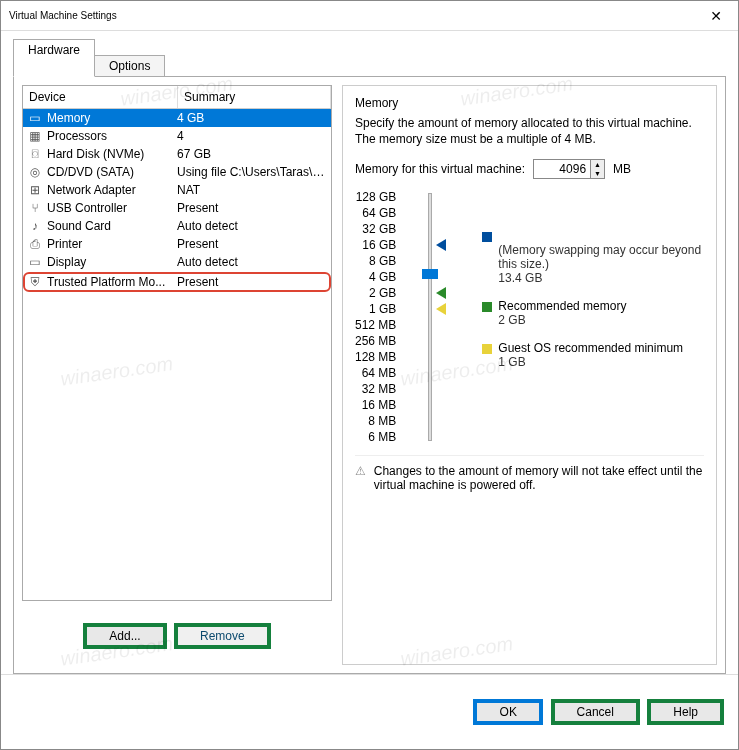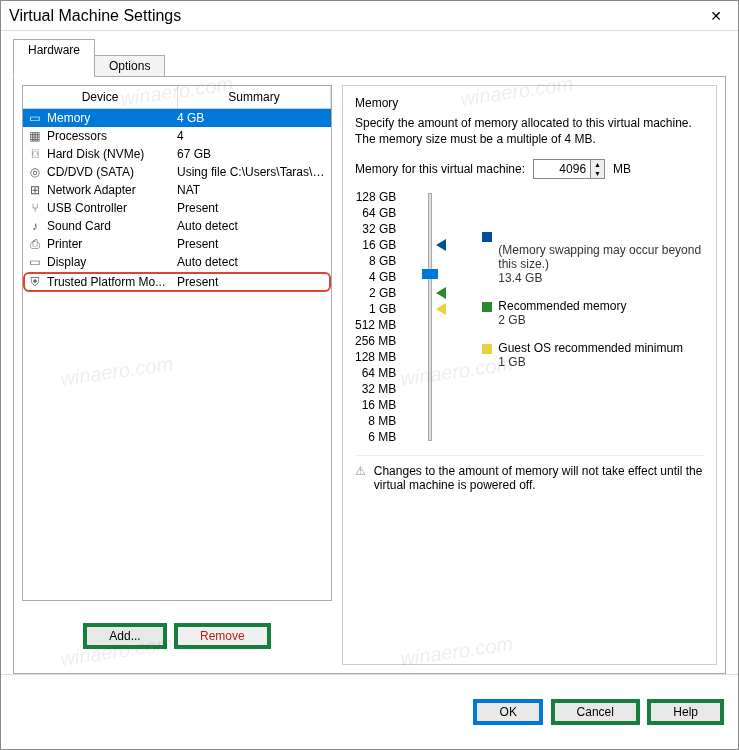--- a/index.html
+++ b/index.html
@@ -1,42 +1,42 @@
 <!DOCTYPE html>
 <html><head>
 <meta charset="utf-8">
 <style>
 * { box-sizing: border-box; margin: 0; padding: 0; font-family: "Segoe UI", Tahoma, sans-serif; font-size: 12px; }
 body { background: #fff; width: 739px; height: 750px; overflow: hidden; }
 .window { width: 739px; height: 750px; border: 1px solid #888; background: #fff; display: flex; flex-direction: column; }
 .titlebar { height: 30px; display: flex; align-items: center; padding: 0 8px; border-bottom: 1px solid #ddd; }
-.titlebar span { flex: 1; font-size: 16px; }
+.titlebar span { flex: 1; font-size: 10px; }
 .close { font-size: 14px; padding: 2px 8px; }
 .content { flex: 1; padding: 8px 12px 0 12px; display: flex; flex-direction: column; }
 .tabs { display: flex; }
 .tab { padding: 3px 14px; border: 1px solid #aaa; background: #fff; margin-right: -1px; position: relative; }
 .tab.active { border-bottom: 1px solid #fff; z-index: 2; }
 .tab.inactive { background: #f4f4f4; margin-top: 16px; }
 .tabbody { flex: 1; border: 1px solid #aaa; margin-top: -1px; padding: 8px; display: flex; gap: 10px; }
 .left { width: 310px; display: flex; flex-direction: column; }
 .devlist { flex: 1; border: 1px solid #aaa; display: flex; flex-direction: column; }
 .hdr { display: flex; border-bottom: 1px solid #ccc; background: #fff; }
-.hdr div { padding: 4px 6px; border-right: 1px solid #ddd; text-align: center; }
+.hdr div { padding: 4px 6px; border-right: 1px solid #ddd; }
 .hcol1 { width: 155px; }
 .hcol2 { flex: 1; }
 .row { display: flex; align-items: center; padding: 2px 4px; }
 .row .ic { width: 16px; text-align: center; margin-right: 4px; color: #555; }
 .row .nm { width: 130px; white-space: nowrap; overflow: hidden; text-overflow: ellipsis; }
 .row .sm { flex: 1; white-space: nowrap; overflow: hidden; text-overflow: ellipsis; }
 .row.sel { background: #0078d7; color: #fff; }
 .row.sel .ic { color: #fff; }
 .row.hl { border: 2px solid #d43; border-radius: 6px; margin: 1px 0; padding: 1px 2px; }
 .listbtns { text-align: center; padding: 6px 0 0 0; }
 .btn { display: inline-block; min-width: 70px; padding: 2px 22px; border: 4px solid #15803d; background: #e8e8e8; text-align: center; margin: 16px 2px; }
-.btn.dis { color: #b91c1c; background: #f0f0f0; }
+.btn.dis { color: #0c4a6e; background: #f0f0f0; }
 .right { flex: 1; border: 1px solid #ccc; padding: 10px 12px; display: flex; flex-direction: column; }
 .rtitle { font-size: 12px; margin-bottom: 6px; }
 .desc { margin-bottom: 12px; line-height: 1.3; }
 .meminput { display: flex; align-items: center; gap: 8px; margin-bottom: 10px; }
 .spin { display: inline-flex; border: 1px solid #888; }
 .spin input { width: 56px; border: none; text-align: right; padding: 2px 4px; }
 .spin .arr { display: flex; flex-direction: column; border-left: 1px solid #888; }
 .spin .arr span { font-size: 7px; padding: 0 3px; line-height: 9px; background: #eee; }
 .slider-area { display: flex; gap: 24px; }
 .ticks { text-align: right; line-height: 16px; }

